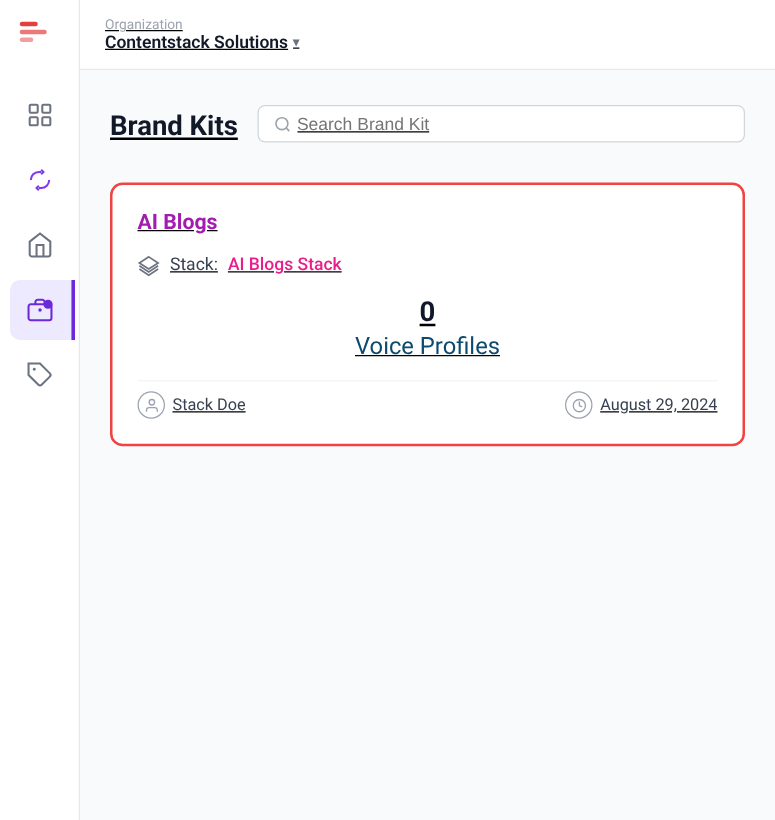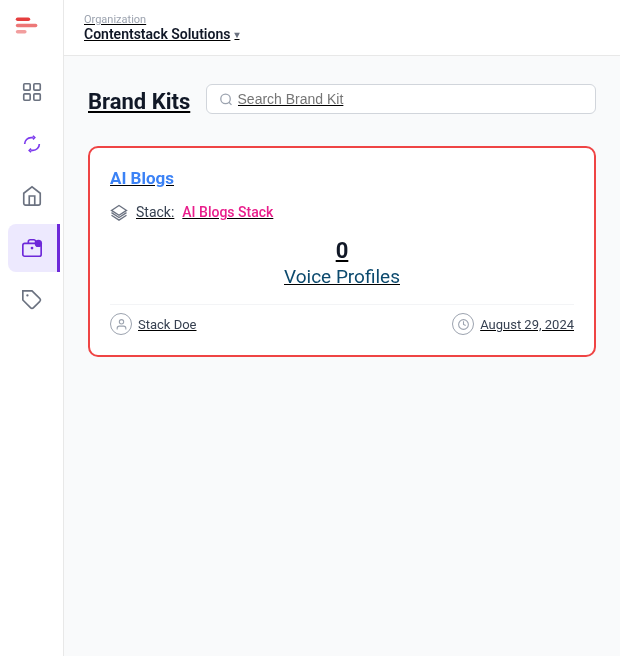--- a/index.html
+++ b/index.html
@@ -161,21 +161,21 @@
       padding: 20px;
       display: flex;
       flex-direction: column;
       gap: 16px;
       cursor: pointer;
     }
 
     .card-title {
       font-size: 17px;
       font-weight: 700;
-      color: #3b82f6;
+      color: #a21caf;
     }
 
     .card-stack-row {
       display: flex;
       align-items: flex-start;
       gap: 8px;
     }
 
     .stack-label {
       font-size: 14px;

